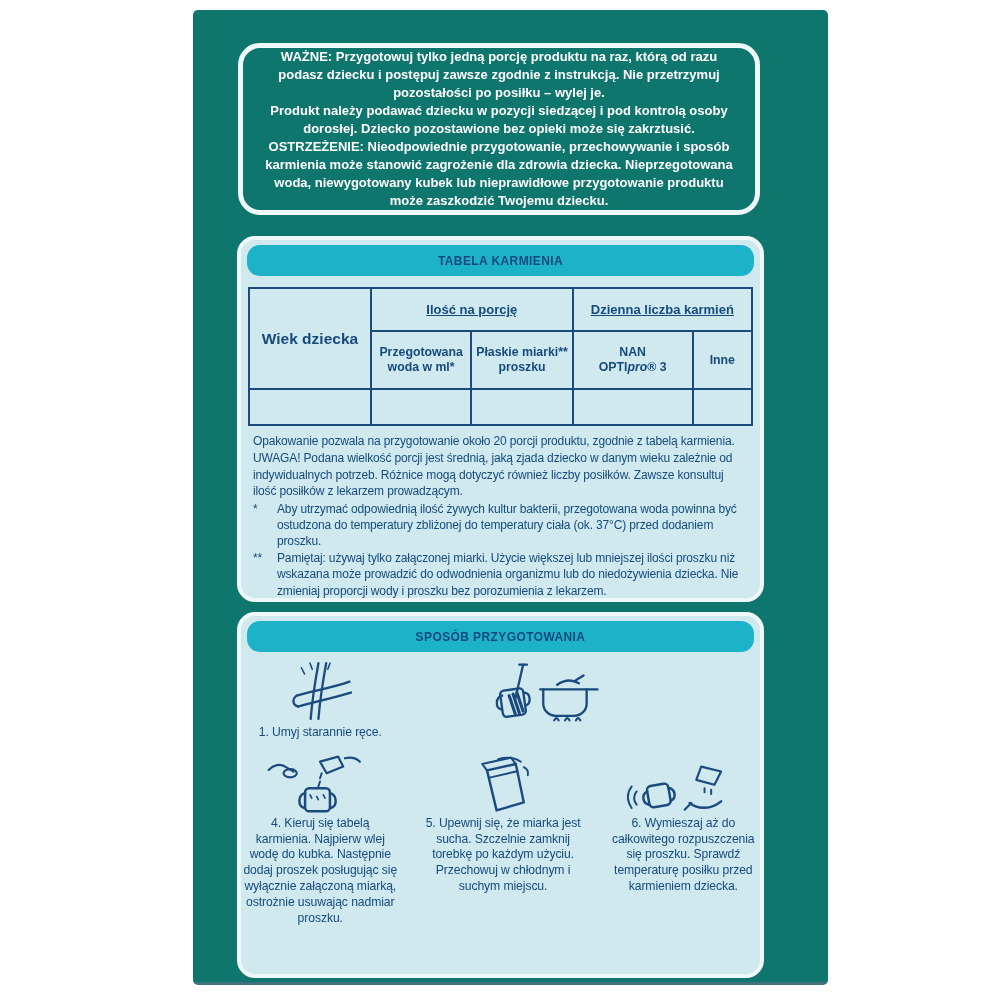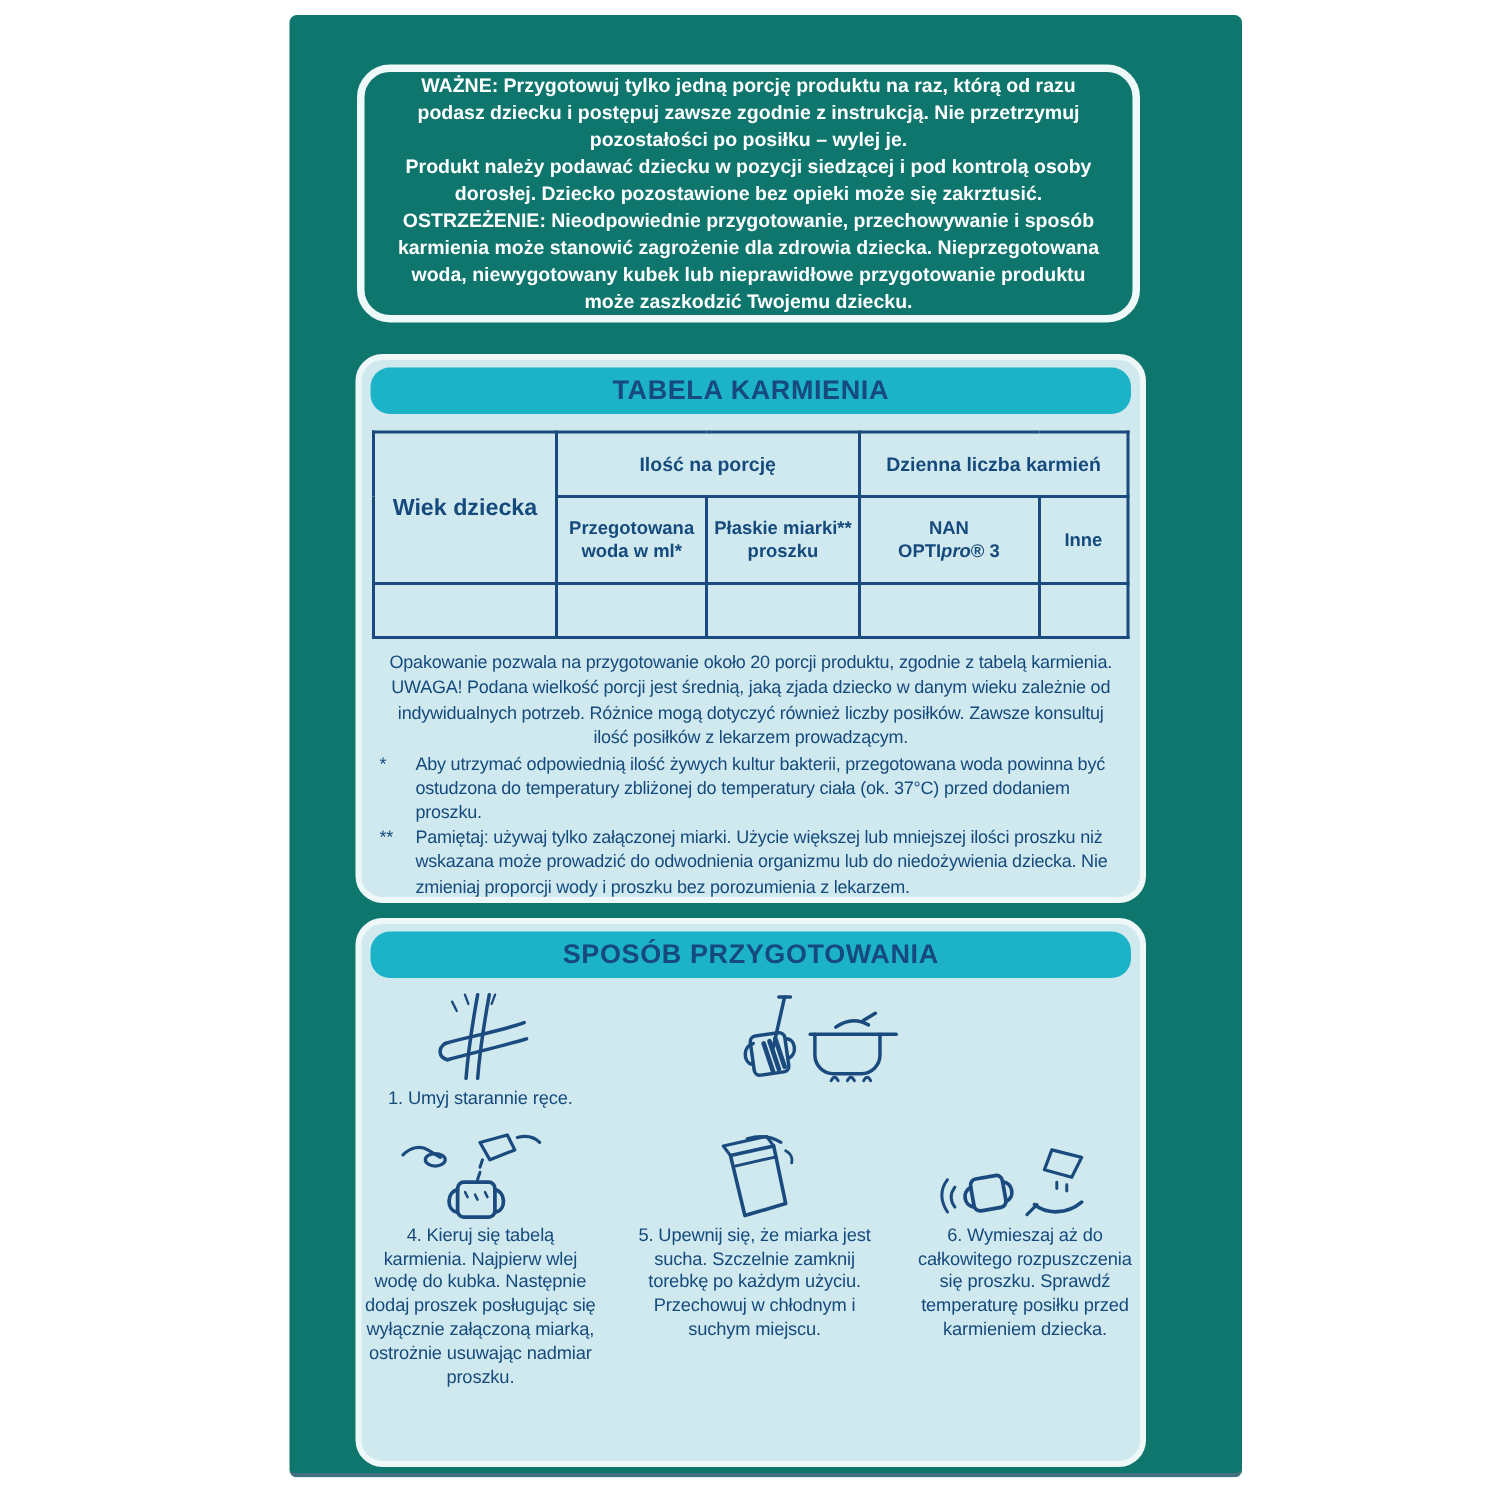--- a/index.html
+++ b/index.html
@@ -16,37 +16,37 @@
     padding:6px 16px;color:#ffffff;font-weight:bold;font-size:13px;line-height:18px;text-align:center;}
   .warning-box p{margin:0;}
 
   
   .panel{position:absolute;left:44px;width:527px;background:#cfe9ef;
     border:4px solid #eef8f9;border-radius:18px;box-sizing:border-box;overflow:hidden;}
   .panel-table{top:226px;height:366px;}
   .panel-prep{top:602px;height:366px;}
   .section-bar{margin:5px 6px 0 6px;height:31px;background:#1cb3c9;border-radius:13px;
     display:flex;align-items:center;justify-content:center;
-    color:#164a7d;font-weight:bold;font-size:18px;letter-spacing:.4px;}
+    color:#164a7d;font-weight:bold;font-size:12px;letter-spacing:.4px;}
 
   
   table.feed{border-collapse:collapse;margin:11px 7px 7px 7px;width:505px;table-layout:fixed;
     color:#164a7d;}
   table.feed td{border:2px solid #1b4a7e;text-align:center;vertical-align:middle;padding:2px 2px;}
   .c-age{width:119px;} .c-water{width:98px;} .c-scoop{width:99px;} .c-nan{width:117px;} .c-inne{width:58px;}
   td.age-cell{text-align:left;padding-left:13px;font-weight:bold;font-size:15.5px;line-height:18px;}
-  td.group-cell{font-weight:bold;font-size:13px;height:37px;}
+  td.group-cell{font-weight:bold;font-size:13px;height:37px;text-decoration:underline;}
   td.sub-cell{font-weight:bold;font-size:12.3px;line-height:15px;height:52px;}
   td.data-cell{font-size:12.4px;height:30px;}
   td.data-age{text-align:left;padding-left:13px;}
   .it{font-style:italic;}
 
   
   .notes{margin:6px 12px 0 12px;color:#164a7d;font-size:12px;line-height:16.4px;letter-spacing:-0.15px;}
-  .notes p{margin:0 0 1px 0;text-align:center;}
+  .notes p{margin:0 0 1px 0;}
   .fnote{display:flex;margin:0;}
   .fnote .mk{flex:0 0 24px;}
   .fnote .fx{flex:1;}
 
   
   .steps-row{display:grid;padding:0 2px;}
   .row1{grid-template-columns:30% 41% 29%;margin-top:2px;gap:48px;}
   .row2{grid-template-columns:30% 41% 29%;margin-top:4px;}
   .step{display:flex;flex-direction:column;align-items:center;}
   .step .ic{margin-top:6px;height:62px;display:flex;align-items:flex-end;justify-content:center;}

